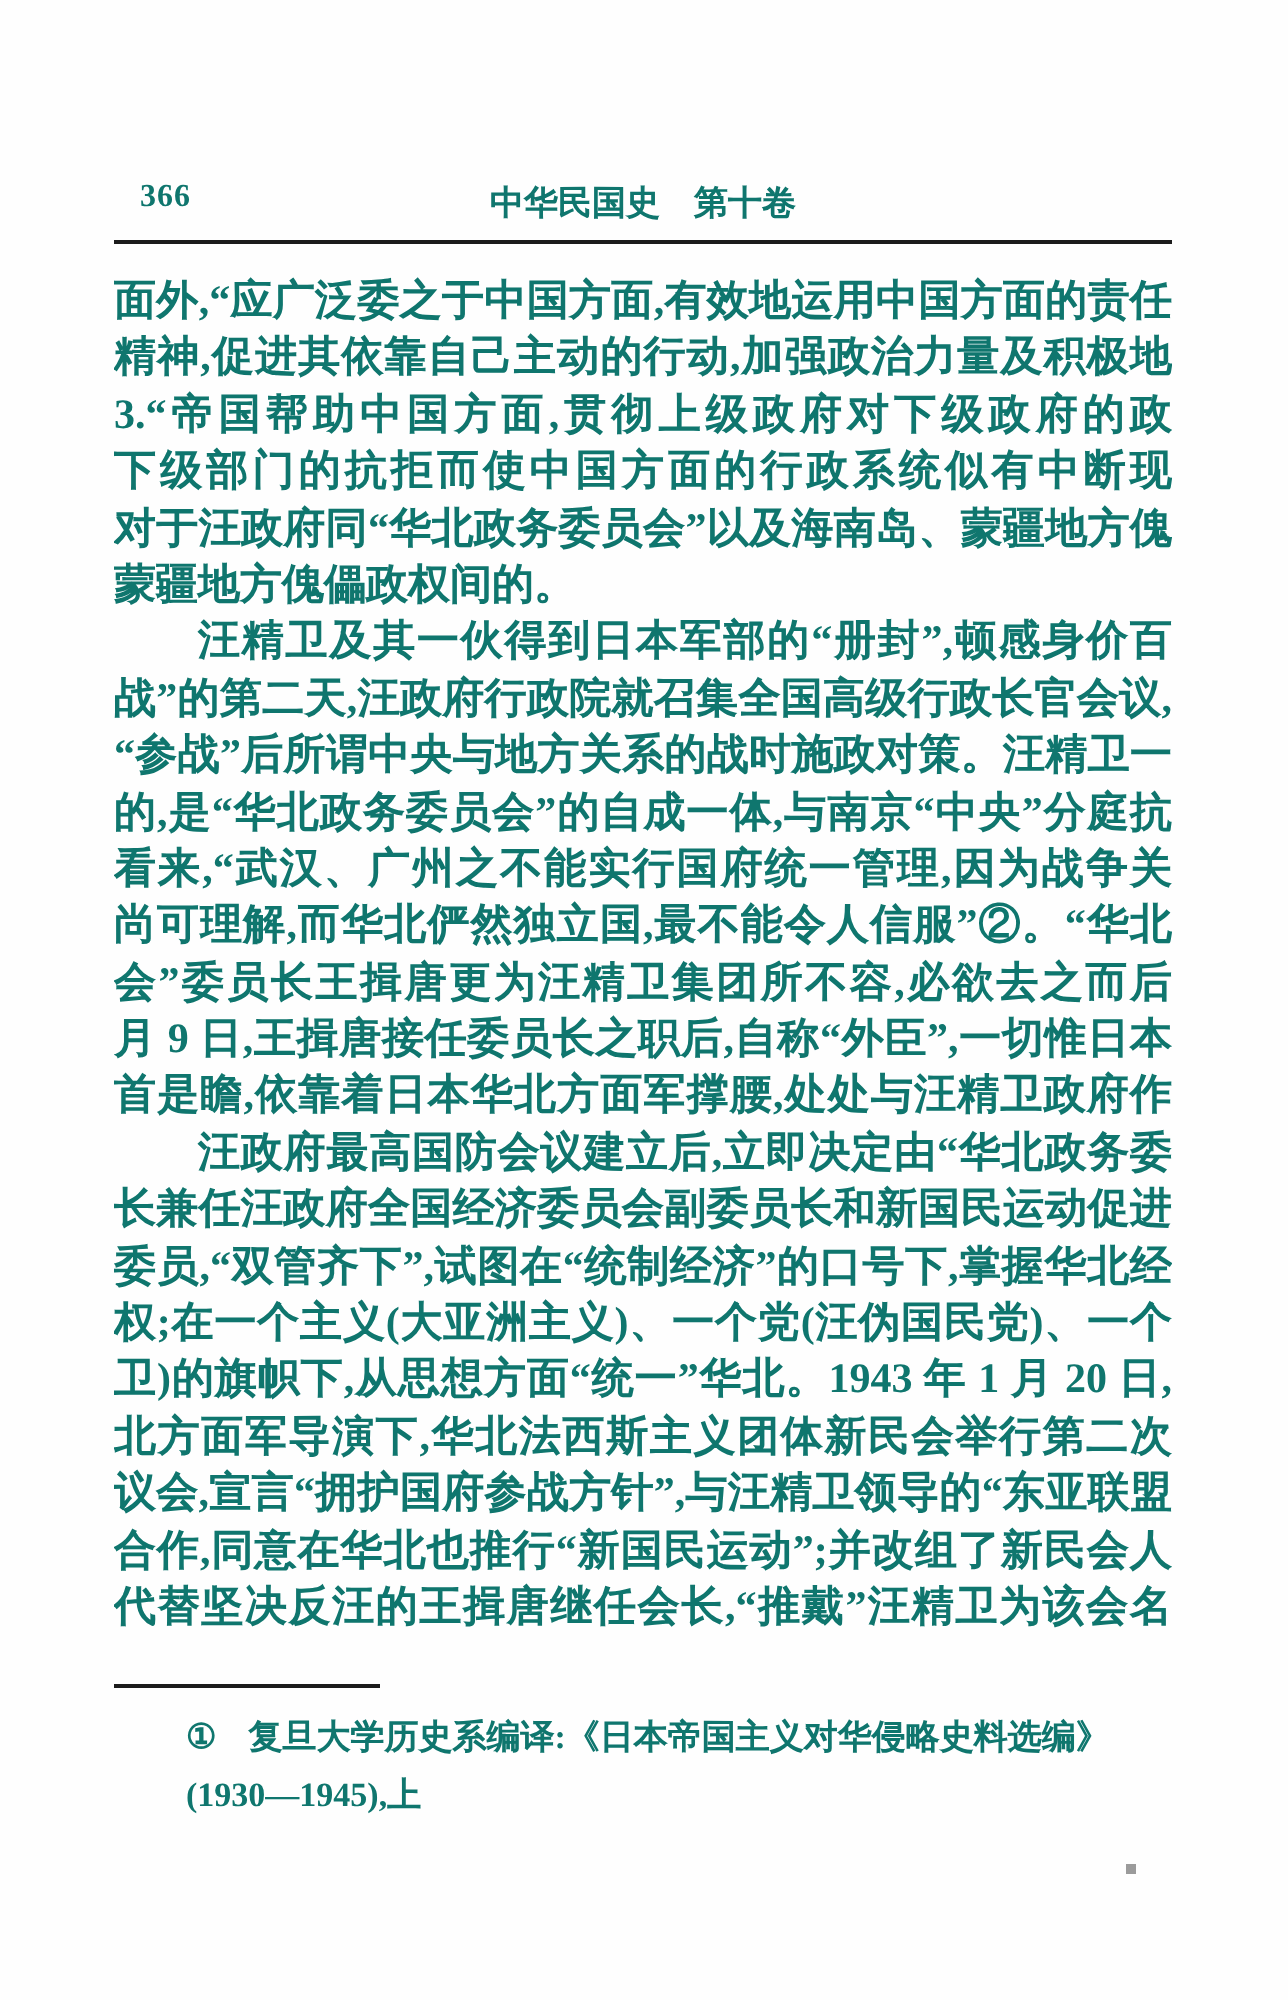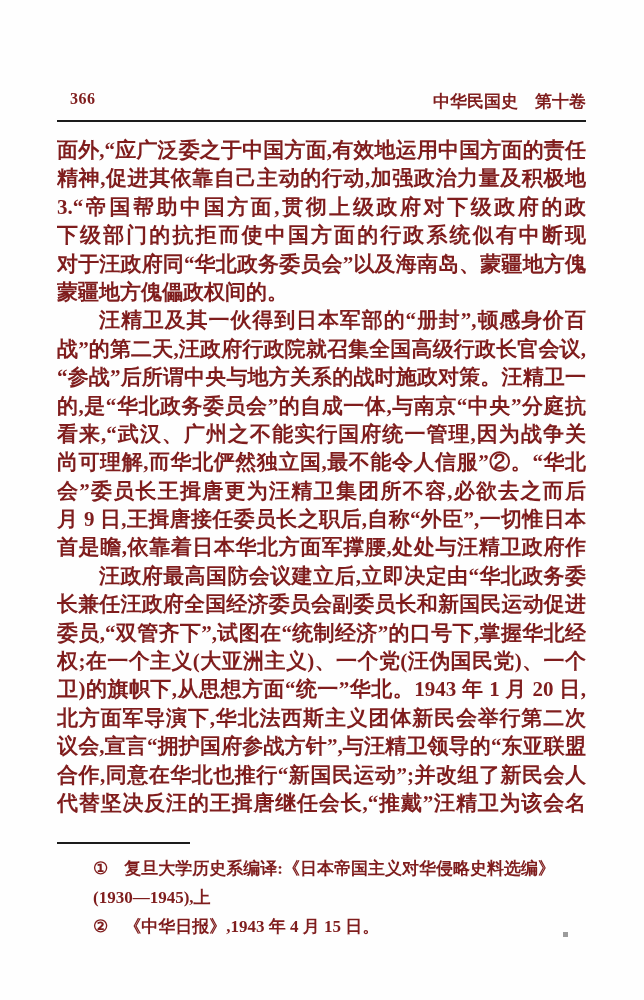--- a/index.html
+++ b/index.html
@@ -1,21 +1,21 @@
 <!DOCTYPE html>
 <html><head>
 <meta charset="utf-8">
 <style>
   html, body { margin: 0; padding: 0; background: #ffffff; }
   .page {
     position: relative;
     width: 644px;
     height: 1000px;
     background: #fefefe;
-    color: #7f1d1d;
+    color: #0f766e;
     font-family: "Liberation Serif", "DejaVu Serif", serif;
     overflow: hidden;
   }
   
   .header {
     position: absolute;
     top: 90px;
     left: 57px;
     width: 529px;
     height: 24px;
@@ -26,21 +26,21 @@
     top: 0;
     font-size: 16px;
     font-weight: bold;
     letter-spacing: 0.5px;
   }
   .running-title {
     position: absolute;
     left: 0;
     right: 0;
     top: 0;
-    text-align: right;
+    text-align: center;
     font-size: 17px;
     font-weight: bold;
   }
   .rule-top {
     position: absolute;
     top: 120px;
     left: 57px;
     width: 529px;
     height: 2px;
     background: #1c1c1c;
@@ -130,18 +130,17 @@
       <div class="body-line">北方面军导演下,华北法西斯主义团体新民会举行第二次全体联合协</div>
       <div class="body-line">议会,宣言“拥护国府参战方针”,与汪精卫领导的“东亚联盟运动”实行</div>
       <div class="body-line">合作,同意在华北也推行“新国民运动”;并改组了新民会人事,由朱深</div>
       <div class="body-line">代替坚决反汪的王揖唐继任会长,“推戴”汪精卫为该会名誉会长,汪精</div>
     </main>
 
   <div class="fn-rule"></div>
 
   <section class="footnotes">
       <div class="fn-line fn-first"><span class="fn-marker">①</span><span>复旦大学历史系编译:《日本帝国主义对华侵略史料选编》(1930—1945),上</span></div>
-      <div class="fn-line fn-first"><span class="fn-marker">②</span><span>《中华日报》,1943 年 4 月 15 日。</span></div>
     </section>
 
   <div class="speck"></div>
 
 </div>
 
 </body></html>

